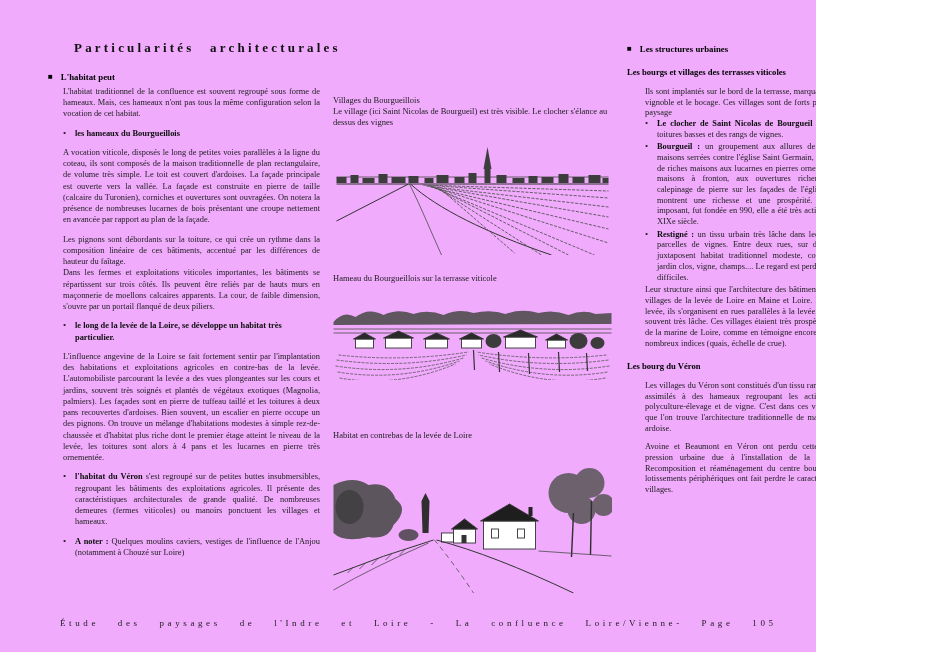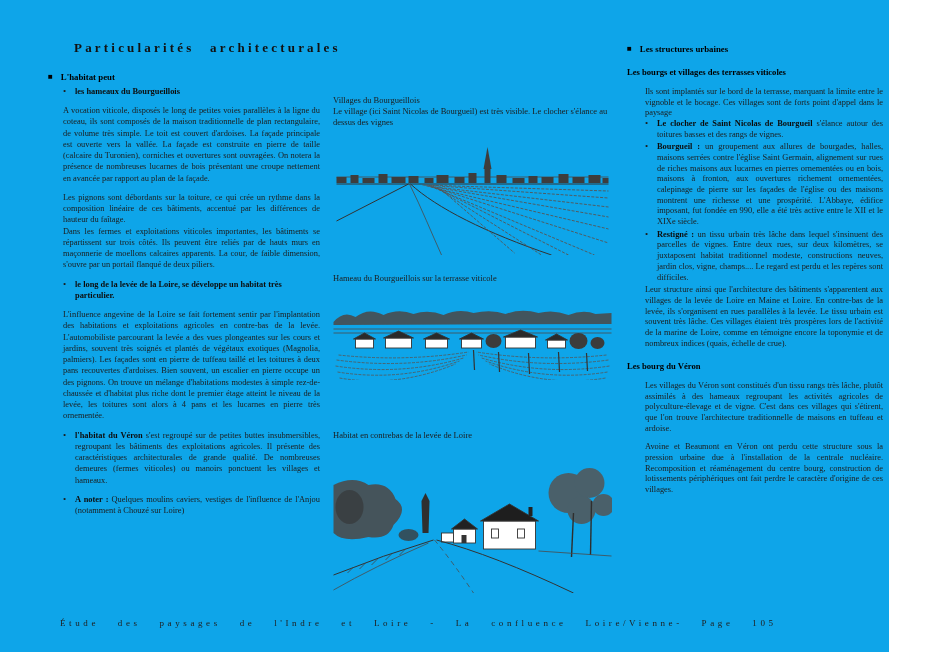--- a/index.html
+++ b/index.html
@@ -1,17 +1,17 @@
 <!DOCTYPE html>
 <html><head>
 <meta charset="utf-8">
 <style>
   html,body{margin:0;padding:0;background:#ffffff;}
   .page{
-    position:relative;width:889px;height:652px;background:#0ea5e9;
+    position:relative;width:816px;height:652px;background:#f0abfc;
     font-family:"Liberation Serif", serif;color:#1c1c1c;overflow:hidden;
   }
   
   .doc-title{
     position:absolute;left:74px;top:40px;margin:0;
     font-size:13px;font-weight:bold;letter-spacing:3.2px;word-spacing:9px;color:#111;
   }
   
   .col{position:absolute;font-size:8.4px;line-height:1.34;}
   .col-left{left:48px;top:72px;width:272px;}
@@ -59,20 +59,21 @@
 
 <div class="page">
 
   <h1 class="doc-title">Particularités architecturales</h1>
 
   <section class="col col-left">
     <div class="h-row">
       <span class="sq">■</span>
       <span class="h1">L'habitat peut</span>
     </div>
+    <p class="indent j">L'habitat traditionnel de la confluence est souvent regroupé sous forme de hameaux. Mais, ces hameaux n'ont pas tous la même configuration selon la vocation de cet habitat.</p>
 
     <div class="li">
       <span class="dot">•</span>
       <b>les hameaux du Bourgueillois</b>
     </div>
     <p class="indent j">A vocation viticole, disposés le long de petites voies parallèles à la ligne du coteau, ils sont composés de la maison traditionnelle de plan rectangulaire, de volume très simple. Le toit est couvert d'ardoises. La façade principale est ouverte vers la vallée. La façade est construite en pierre de taille (calcaire du Turonien), corniches et ouvertures sont ouvragées. On notera la présence de nombreuses lucarnes de bois présentant une croupe nettement en avancée par rapport au plan de la façade.</p>
     <p class="indent j nom">Les pignons sont débordants sur la toiture, ce qui crée un rythme dans la composition linéaire de ces bâtiments, accentué par les différences de hauteur du faîtage.</p>
     <p class="indent j">Dans les fermes et exploitations viticoles importantes, les bâtiments se répartissent sur trois côtés. Ils peuvent être reliés par de hauts murs en maçonnerie de moellons calcaires apparents. La cour, de faible dimension, s'ouvre par un portail flanqué de deux piliers.</p>
 
     <div class="li nom">

